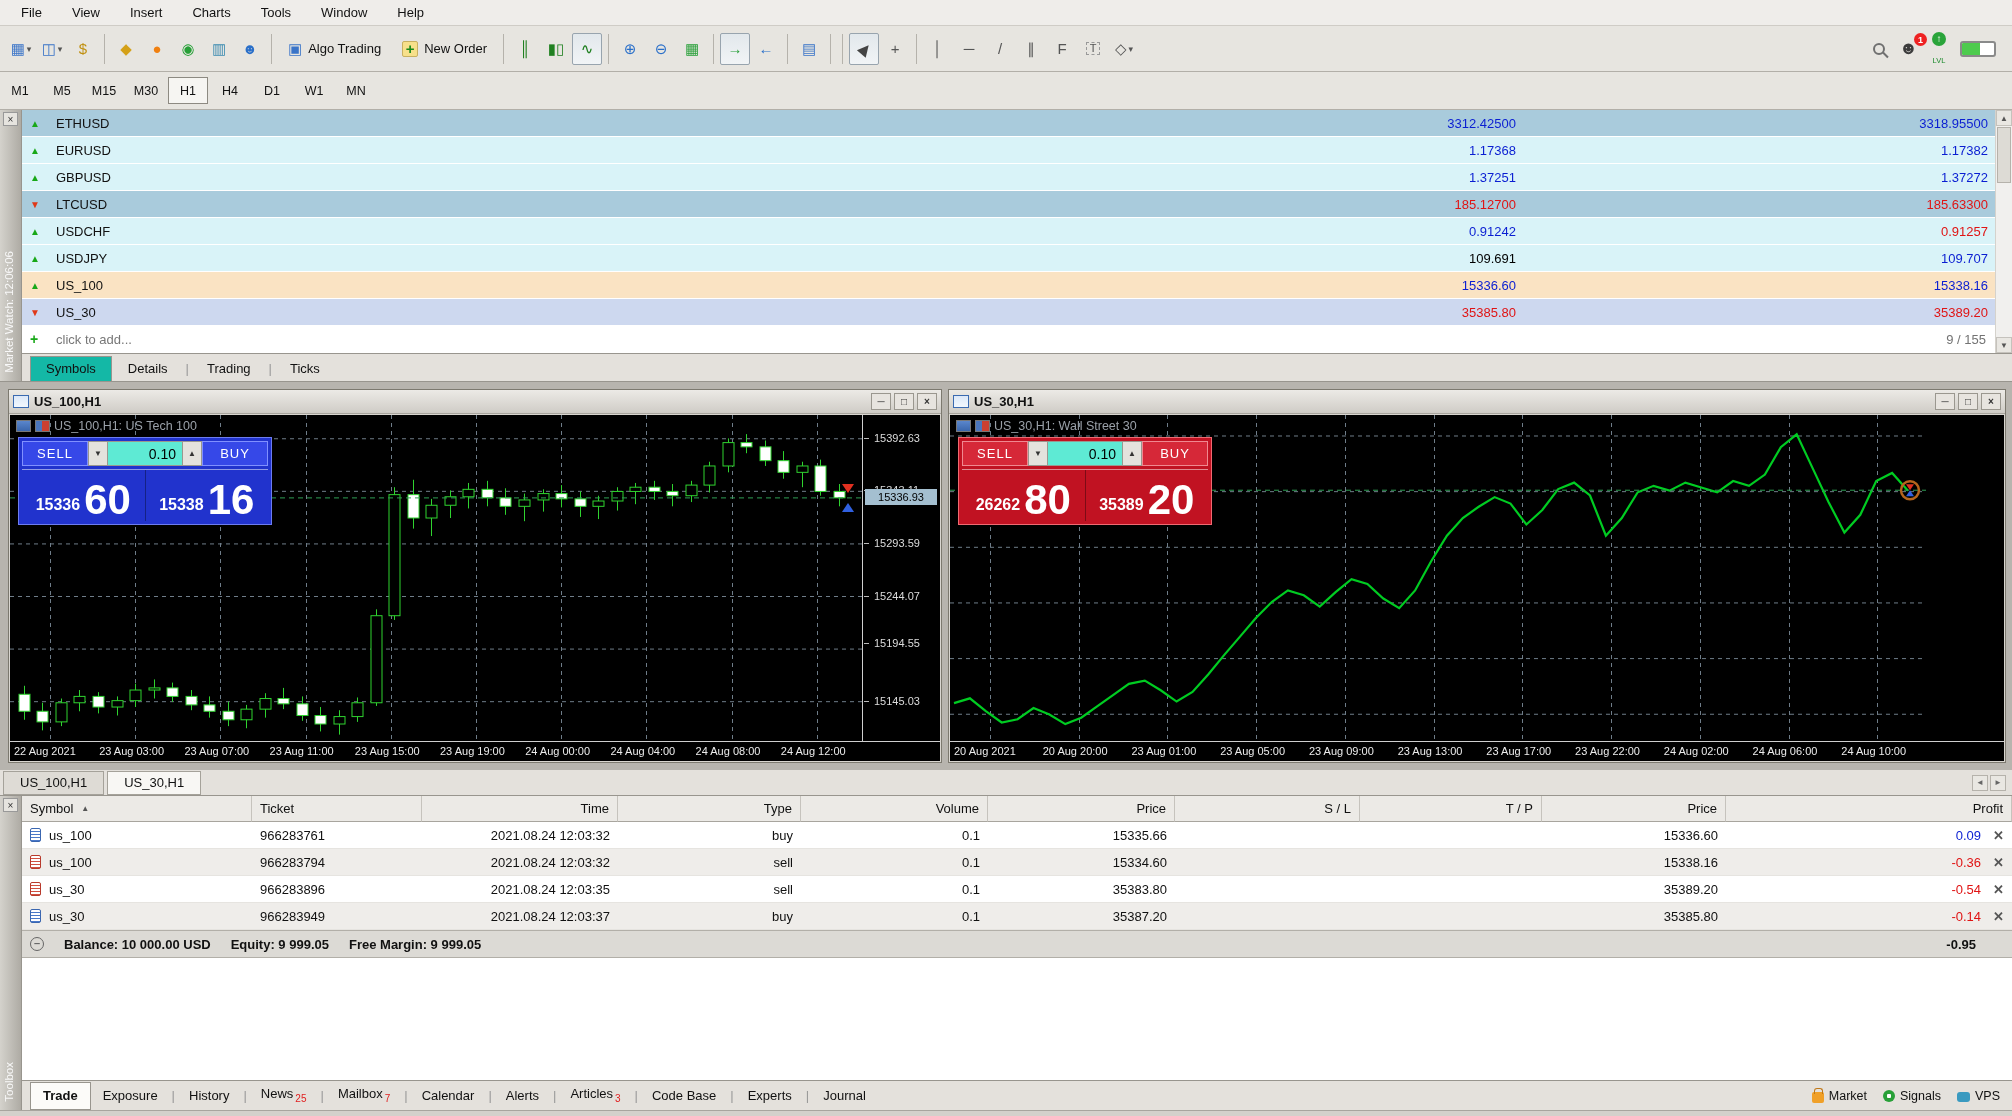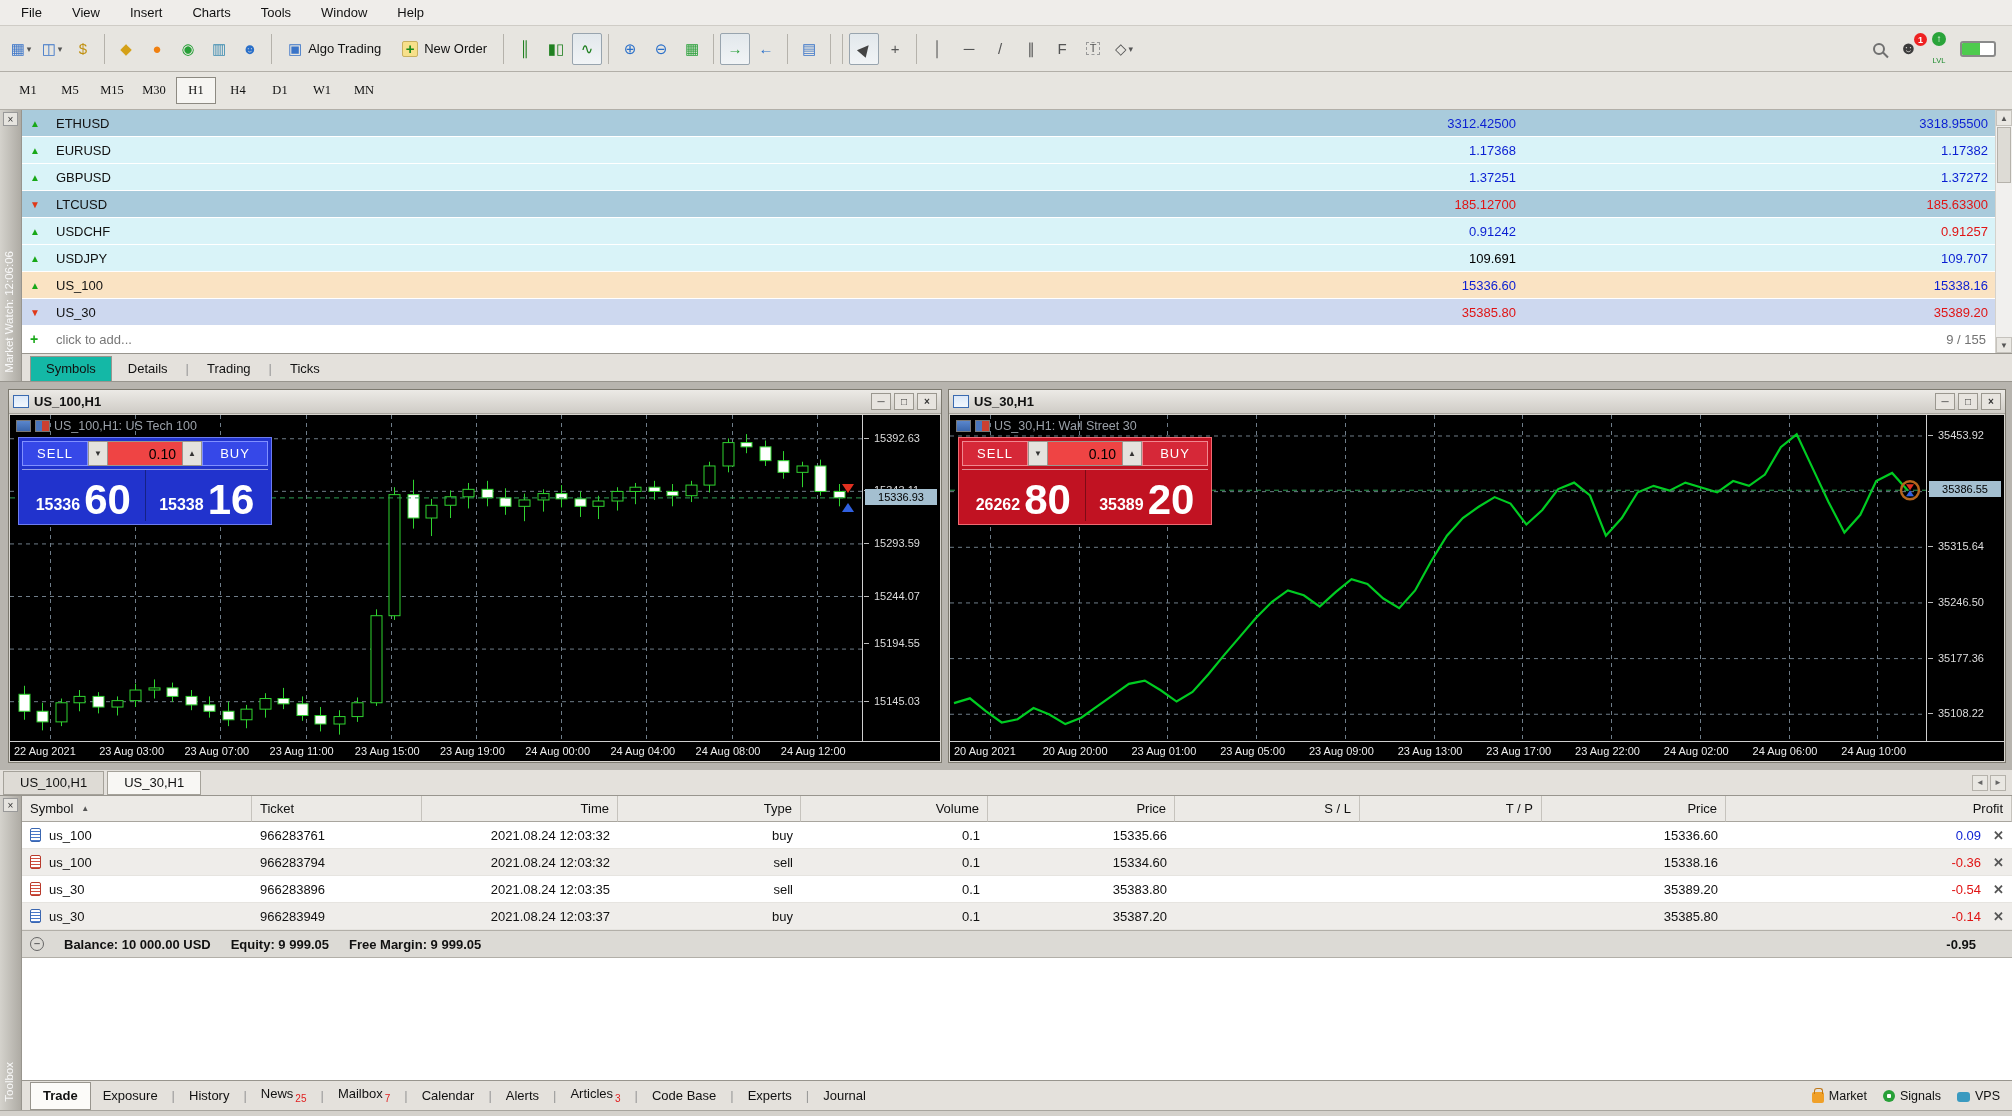--- a/index.html
+++ b/index.html
@@ -23,21 +23,21 @@
   .search-ic { width:12px; height:12px; border:2px solid #707070; border-radius:50%; position:relative; display:inline-block; }
   .search-ic::after { content:''; position:absolute; width:7px; height:2px; background:#707070; transform:rotate(45deg); right:-6px; bottom:-3px; }
   .user-wrap { position:relative; display:inline-block; }
   .user-ic { font-size:18px; color:#3c3c3c; }
   .nbadge { position:absolute; top:-5px; right:-9px; background:#e22; color:#fff; font-size:9px; font-weight:bold; width:13px; height:13px; border-radius:50%; display:flex; align-items:center; justify-content:center; }
   .lvl { display:inline-flex; flex-direction:column; align-items:center; line-height:1; }
   .lvl-arrow { width:14px; height:14px; border-radius:50%; background:#2aa43a; color:#fff; font-size:10px; display:flex; align-items:center; justify-content:center; }
   .lvl-txt { font-size:7.5px; font-weight:normal; color:#1c8a2c; margin-top:11px; }
   .batt { width:36px; height:16px; border:2px solid #8a8a8a; border-radius:3px; display:inline-block; background:#fff; overflow:hidden; }
   .batt-fill { display:block; width:55%; height:100%; background:#4ecb4e; }
-  .tfbar { height:38px; background:#e7e5e0; border-bottom:1px solid #b2afa8; display:flex; align-items:center; padding-left:8px; gap:2px;font-family:Liberation Serif, serif; }
+  .tfbar { height:38px; background:#e7e5e0; border-bottom:1px solid #b2afa8; display:flex; align-items:center; padding-left:0; gap:2px; }
   .tf { min-width:40px; height:27px; display:flex; align-items:center; justify-content:center; font-size:12.5px; border:1px solid transparent; }
   .tf.active { background:#f6f5f2; border:1px solid #8d8a82; }
 
   
   .mw { height:272px; display:flex; border-bottom:1px solid #98958e; background:#fff; }
   .vstrip { width:22px; background:linear-gradient(90deg,#d4d2cc,#aeaba4); border-right:1px solid #98958e; position:relative; flex:0 0 22px; }
   .vclose { position:absolute; top:2px; left:3px; width:15px; height:14px; font-size:10px; color:#333; border:1px solid #999; background:#e6e4df; display:flex; align-items:center; justify-content:center; }
   .vlabel { position:absolute; left:3px; bottom:8px; writing-mode:vertical-rl; transform:rotate(180deg); font-size:11.5px; color:#f8f8f8; white-space:nowrap; }
   .mw-main { flex:1; display:flex; flex-direction:column; min-width:0; }
   .mw-rows { flex:1; position:relative; background:#fff; }
@@ -91,21 +91,21 @@
   .lic-blue { background:linear-gradient(#5a86cc,#3a66ac); }
   .lic-red { background:linear-gradient(90deg,#4a76bc 50%,#cc4030 50%); }
   .ocp { position:absolute; left:8px; top:22px; width:254px; z-index:6; padding:3px; }
   .ocp-blue { background:#2133cd; border:1px solid #6d7cf0; }
   .ocp-red { background:#c11222; border:1px solid #ef6a72; }
   .r1 { display:flex; height:25px; }
   .obtn { width:66px; color:#fff; display:flex; align-items:center; justify-content:center; letter-spacing:1px; font-size:13px; }
   .ocp-blue .obtn { background:#3648e8; border:1px solid #8090ff; }
   .ocp-red .obtn { background:#d62838; border:1px solid #f08890; }
   .spn { width:20px; background:#e4e2dd; border:1px solid #9a978f; color:#333; font-size:8px; display:flex; align-items:center; justify-content:center; }
-  .vol { flex:1; background:#ef4444; color:#000; font-size:14px; display:flex; align-items:center; justify-content:flex-end; padding-right:6px; border-top:1px solid #9a978f; border-bottom:1px solid #9a978f; }
+  .vol { flex:1; background:#5eead4; color:#000; font-size:14px; display:flex; align-items:center; justify-content:flex-end; padding-right:6px; border-top:1px solid #9a978f; border-bottom:1px solid #9a978f; }
   .r2 { display:flex; height:52px; margin-top:3px; border-top:1px solid rgba(255,255,255,.5); }
   .half { flex:1; display:flex; align-items:flex-end; justify-content:center; color:#fff; padding-bottom:1px; }
   .half + .half { border-left:1px solid rgba(0,0,0,.35); }
   .psm { font-size:16px; font-weight:bold; margin-right:4px; padding-bottom:6px; }
   .pbig { font-size:42px; font-weight:bold; line-height:.92; }
 
   
   .wintabs { height:26px; background:#e4e1dc; border-bottom:1px solid #98958e; display:flex; align-items:center; padding-left:3px; gap:3px; }
   .wtab { padding:3px 16px 4px; border:1px solid #a5a29a; background:#dedbd5; }
   .wtab.active { background:#f8f7f4; }
@@ -598,29 +598,20 @@
                   <span class="psm">26262</span>
                   <span class="pbig">80</span>
                 </span>
                 <span class="half">
                   <span class="psm">35389</span>
                   <span class="pbig">20</span>
                 </span>
               </div>
             </div>
           </div>
-          <div class="caxis" id="axis2">
-              <div class="ptk" style="top: 13.9928px;">35453.92</div>
-              <div class="ptk" style="top: 69.6462px;">35384.78</div>
-              <div class="ptk" style="top: 125.3px;">35315.64</div>
-              <div class="ptk" style="top: 180.953px;">35246.50</div>
-              <div class="ptk" style="top: 236.607px;">35177.36</div>
-              <div class="ptk" style="top: 292.26px;">35108.22</div>
-              <div class="pcur" style="top: 66.2215px;">35386.55</div>
-            </div>
         </div>
         <div class="cdates" id="dates2">
             <span class="dlb" style="left: 4px;">20 Aug 2021</span>
             <span class="dlb" style="left: 92.7273px;">20 Aug 20:00</span>
             <span class="dlb" style="left: 181.455px;">23 Aug 01:00</span>
             <span class="dlb" style="left: 270.182px;">23 Aug 05:00</span>
             <span class="dlb" style="left: 358.909px;">23 Aug 09:00</span>
             <span class="dlb" style="left: 447.636px;">23 Aug 13:00</span>
             <span class="dlb" style="left: 536.364px;">23 Aug 17:00</span>
             <span class="dlb" style="left: 625.091px;">23 Aug 22:00</span>

